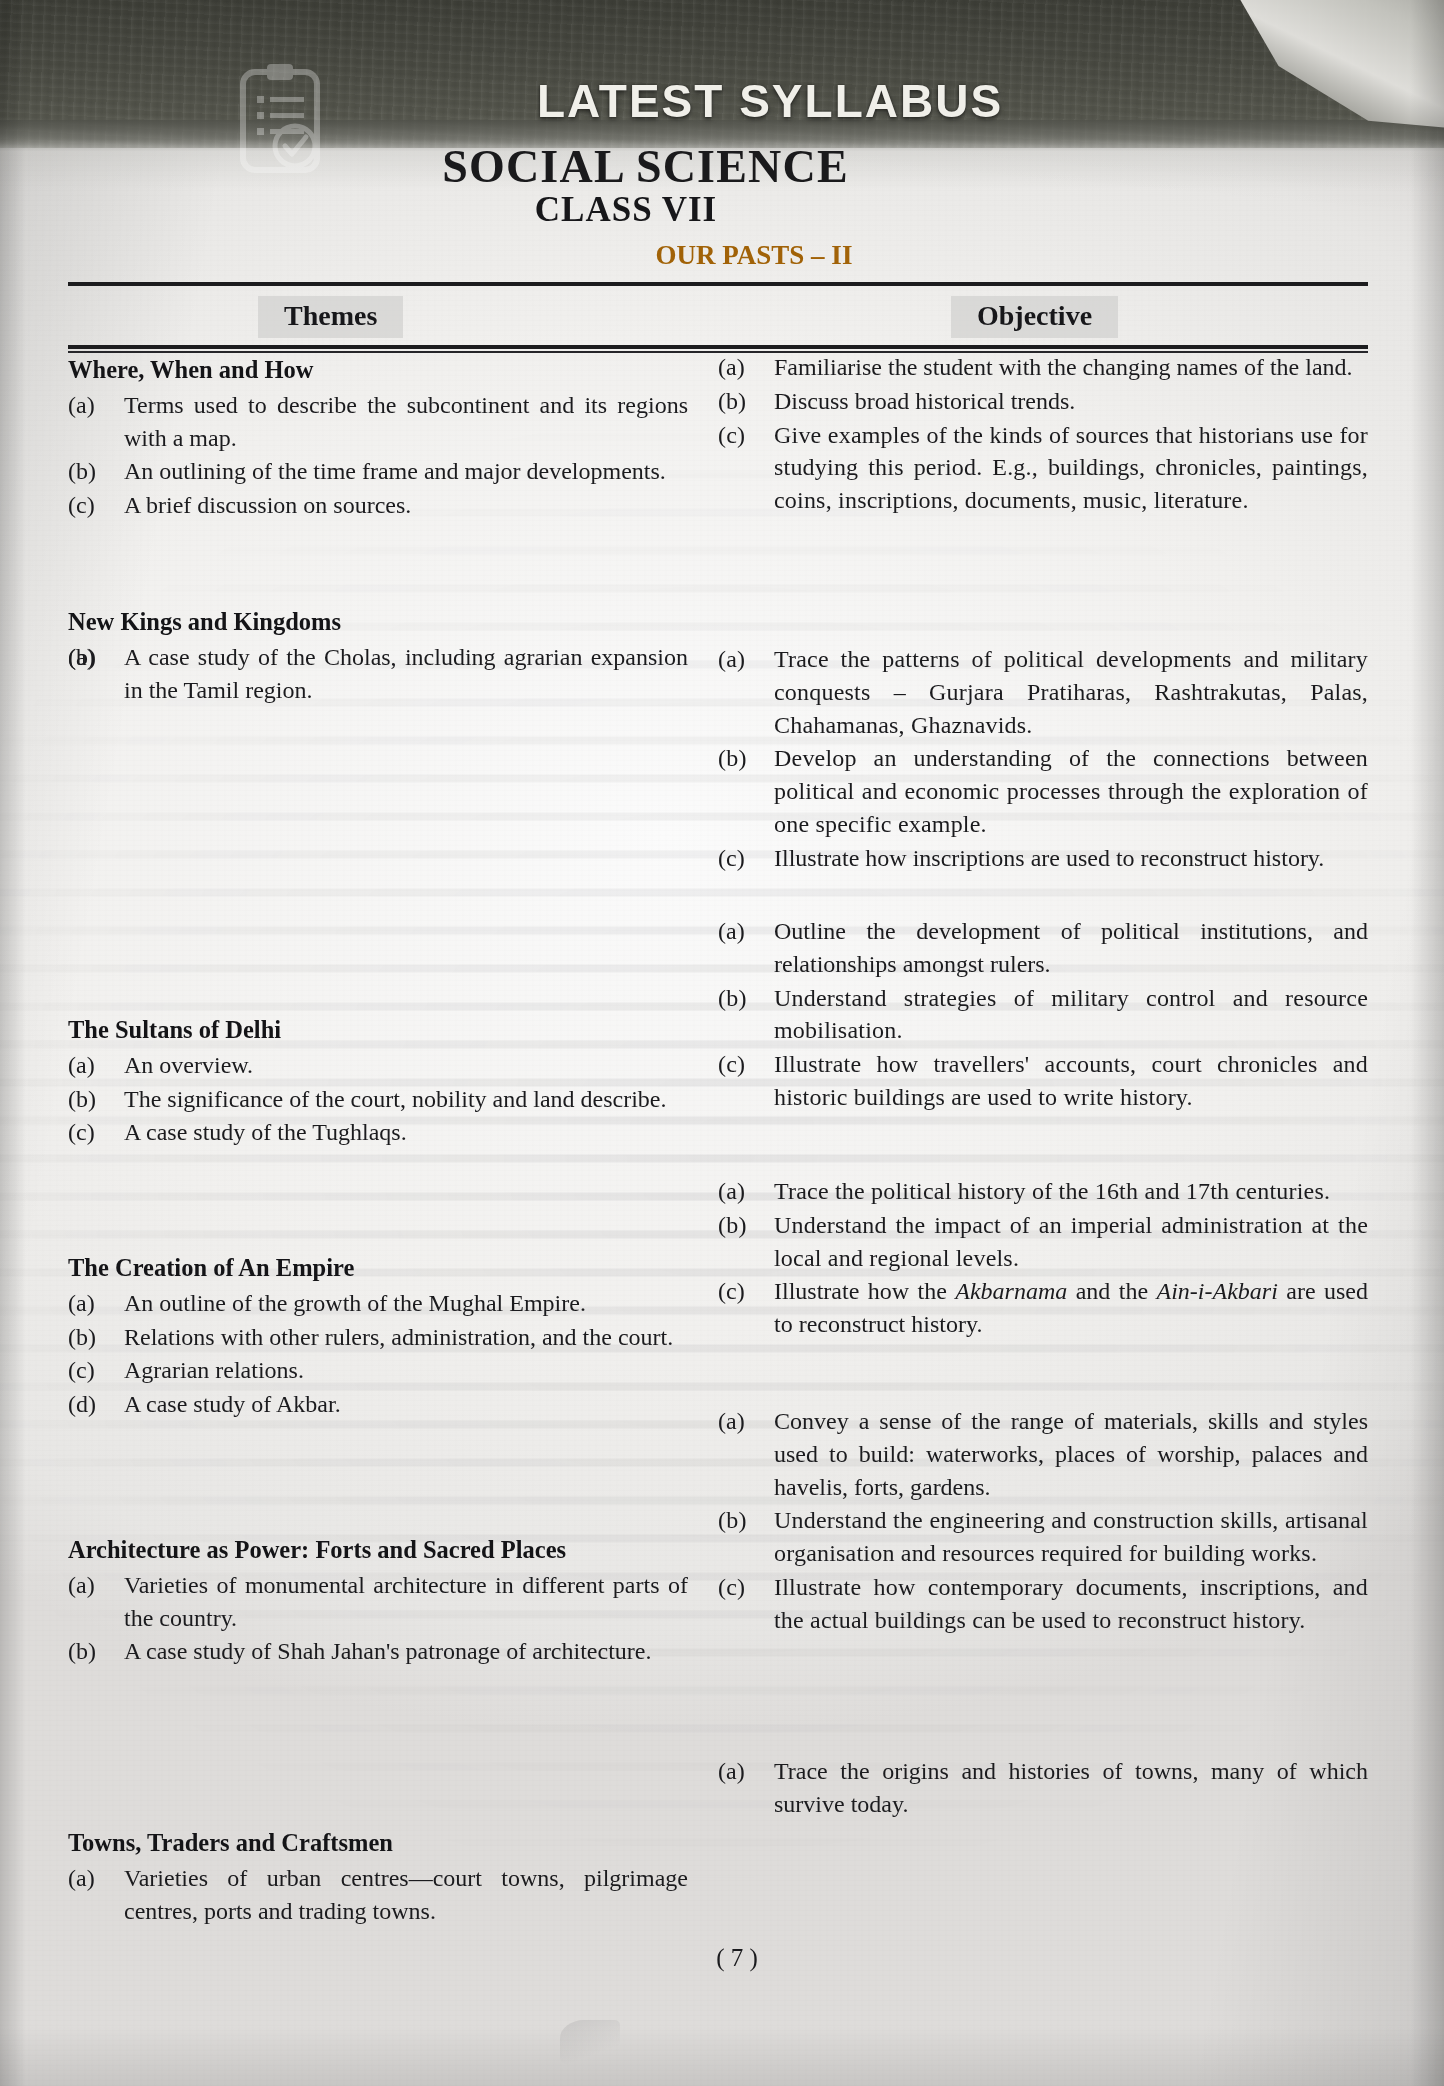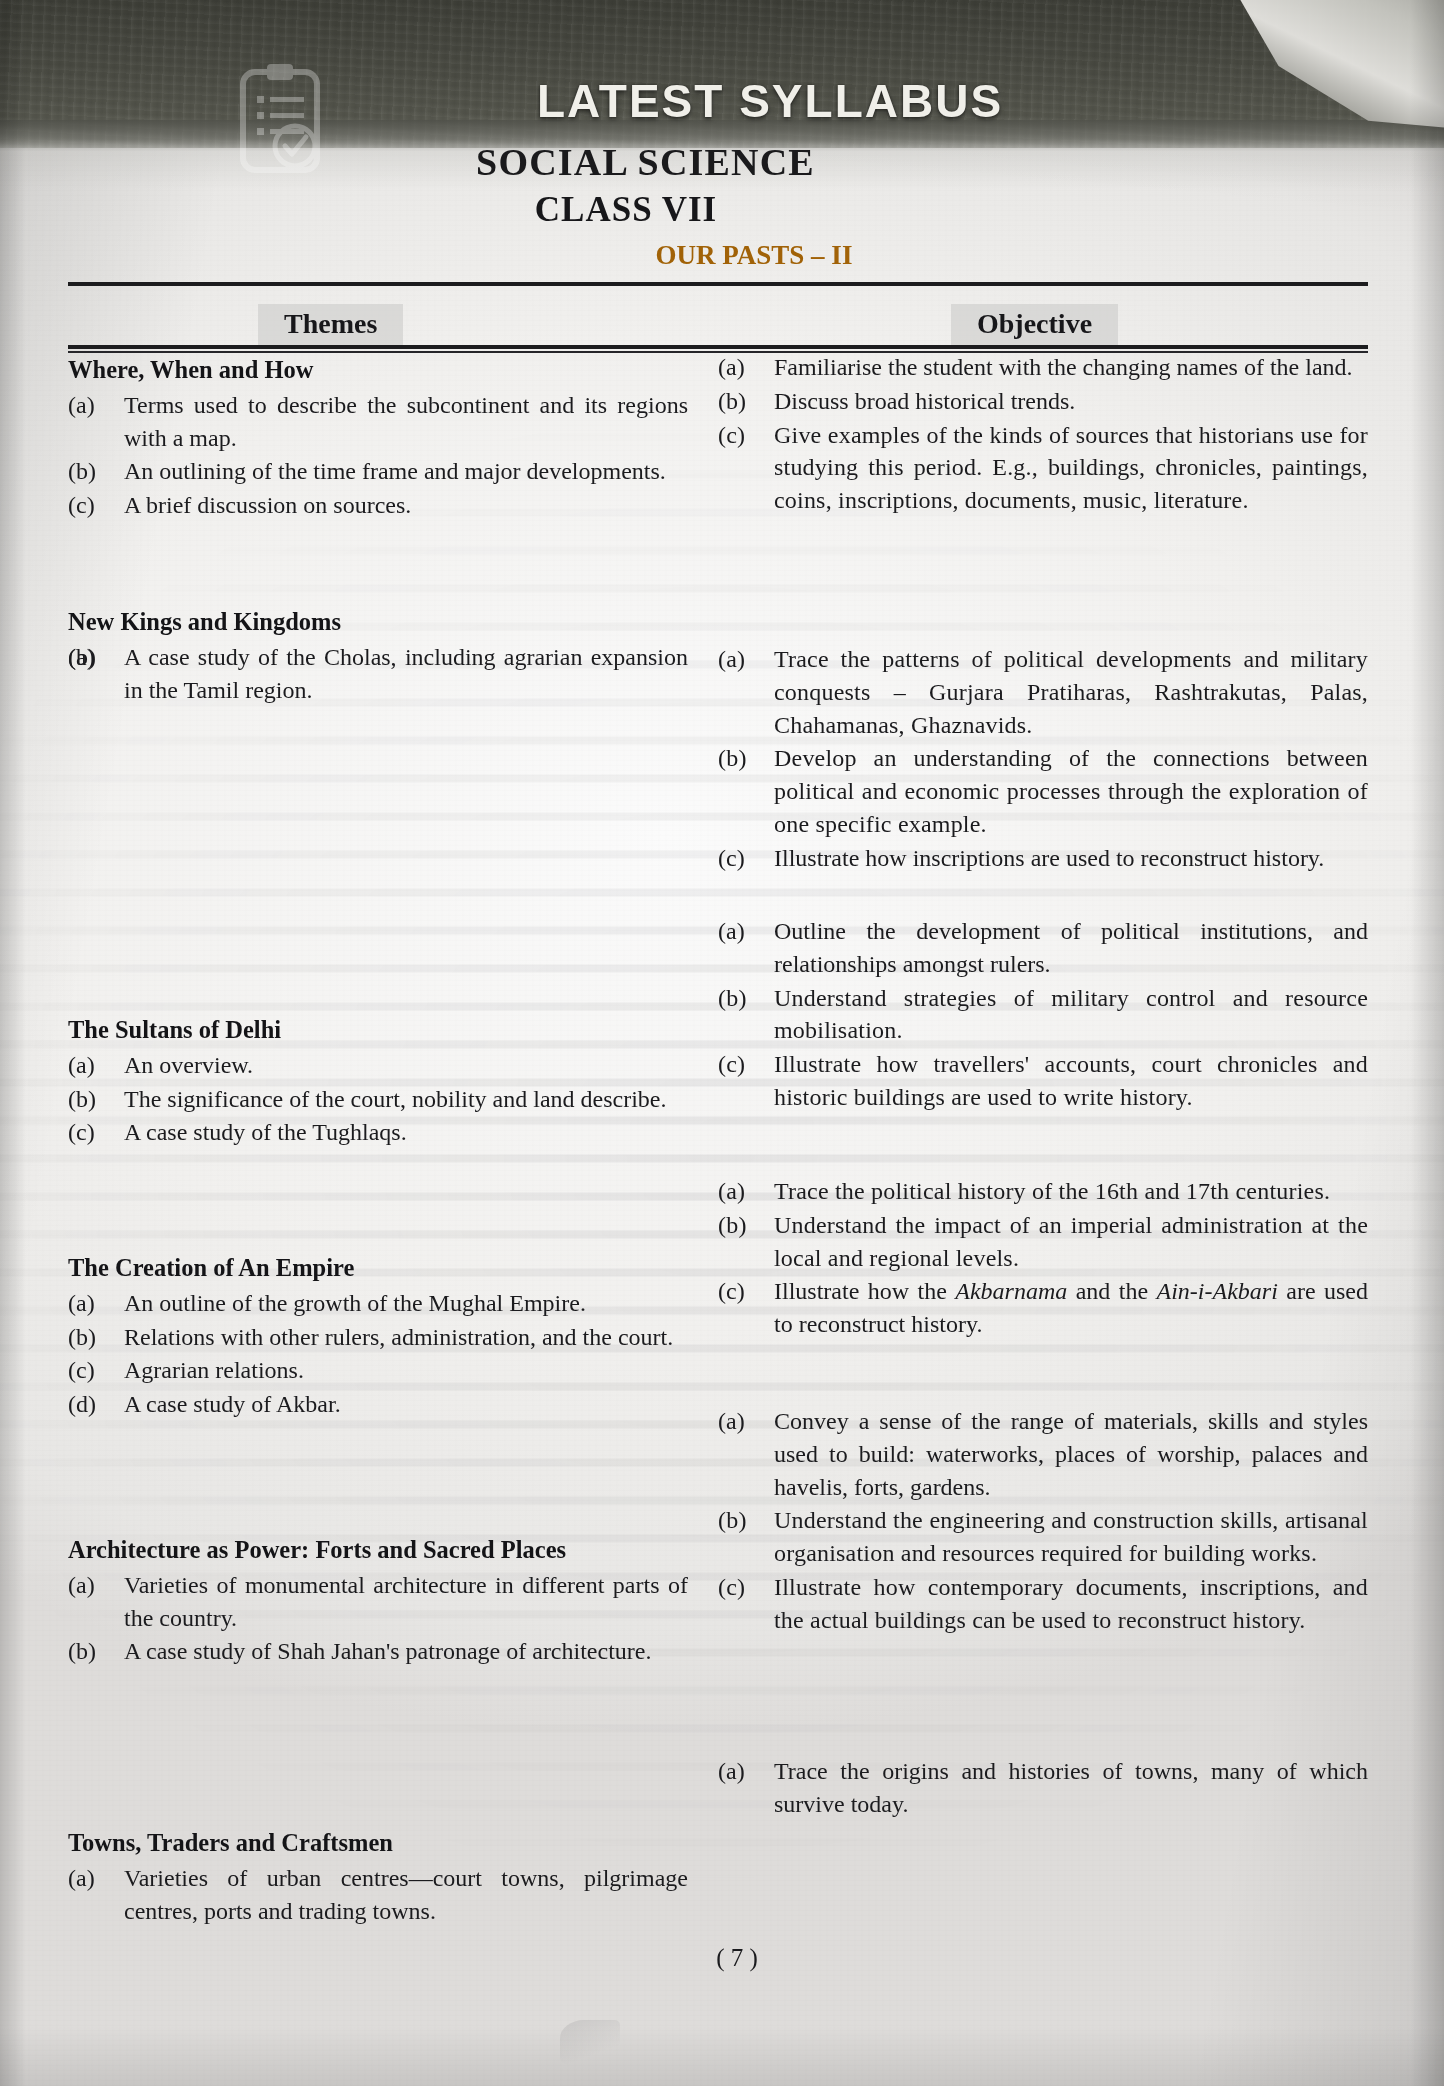--- a/index.html
+++ b/index.html
@@ -114,21 +114,21 @@
     position: absolute;
     left: 237px; top: 62px;
     width: 86px; height: 114px;
     opacity: .30;
   }
   .social-science {
     position: absolute;
     left: 0; top: 140px;
     width: 1227px;
     text-align: center;
-    font-size: 38px;
+    font-size: 46px;
     font-weight: bold;
     letter-spacing: 1.2px;
     color: #1a1a1c;
     padding-left: 64px;
     box-sizing: border-box;
   }
   .class-vii {
     position: absolute;
     left: 0; top: 190px;
     width: 1188px;
@@ -158,21 +158,21 @@
     left: 68px;
     width: 1300px;
     background: #1c1c1e;
   }
   .rule-top    { top: 282px;  height: 4px; }
   .rule-bottom { top: 345px;  height: 4px; }
   .rule-bottom2{ top: 351px;  height: 2px; background: #26262a; }
 
   .col-head {
     position: absolute;
-    top: 304px;
+    top: 296px;
     font-size: 28px;
     font-weight: bold;
     color: #17171a;
     background: rgba(200,200,198,0.55);
     padding: 4px 26px 6px 26px;
   }
   .col-head-themes    { left: 258px; }
   .col-head-objective { left: 951px; }
 
   

